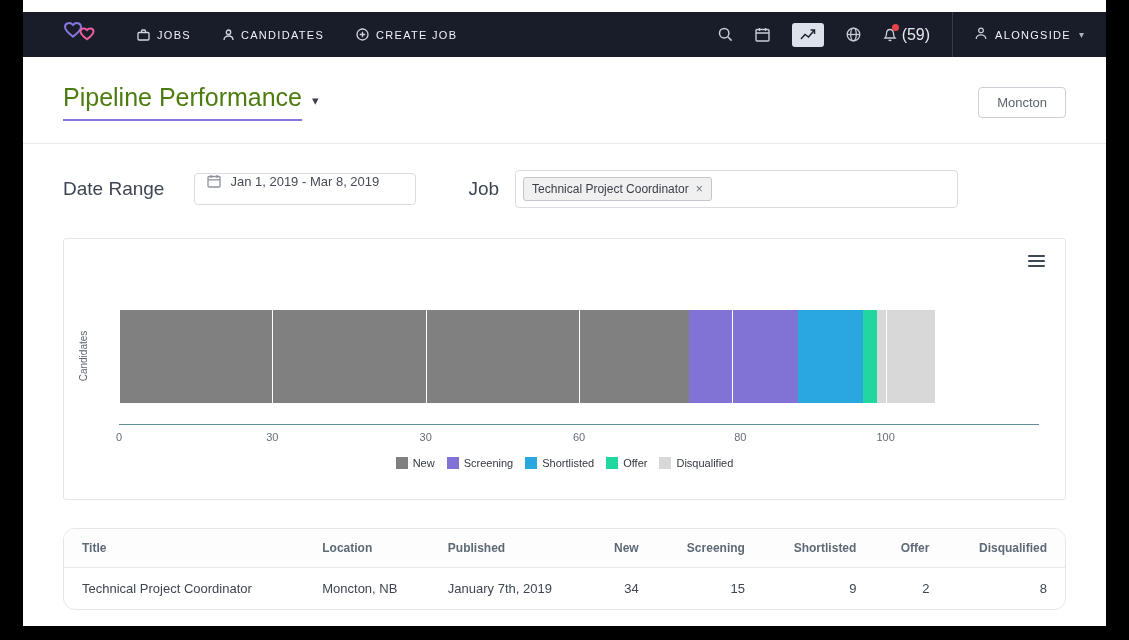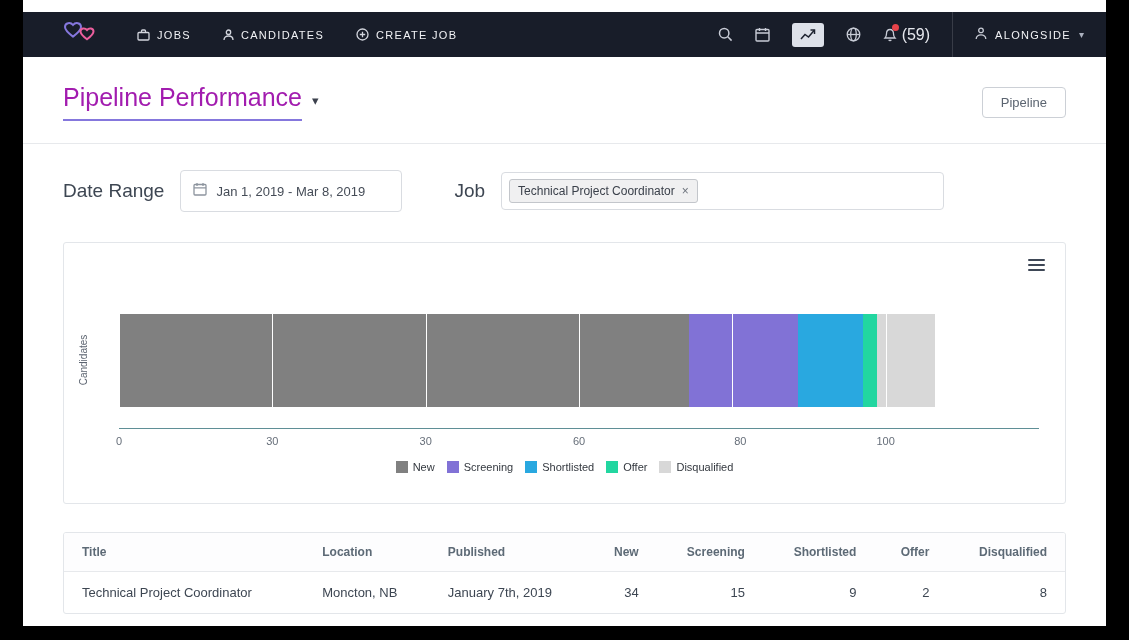--- a/index.html
+++ b/index.html
@@ -54,40 +54,40 @@
   .account-caret { font-size:10px; color:#aab0bd; }
 
   
   .page-header {
     display:flex; align-items:center;
     padding:26px 40px 22px 40px;
     border-bottom:1px solid #e7e9ec;
   }
   .page-title-wrap { display:flex; align-items:flex-start; gap:10px; }
   .page-title {
-    font-size:25px; color:#a21caf; font-weight:400;
+    font-size:25px; color:#4d7c0f; font-weight:400;
     padding-bottom:7px; border-bottom:2px solid #8577dd;
   }
   .title-caret { font-size:13px; color:#3c414d; margin-top:10px; cursor:pointer; }
   .download-btn {
     margin-left:auto; background:#fff; border:1px solid #ccd0d6;
     border-radius:4px; padding:7px 18px; font-size:13px; color:#5b6470;
     cursor:pointer; font-family:inherit;
   }
 
   
   .filters {
     display:flex; align-items:center;
     padding:26px 40px 0 40px;
   }
   .filter-label { font-size:19px; color:#3d4652; margin-right:16px; white-space:nowrap; }
   .date-input {
-    width:222px; height:42px; border:1px solid #d9dce1; border-radius:4px;
-    display:flex; align-items:center; gap:9px; padding:0 12px;
-    background:#fff; cursor:pointer;
+    width:222px; height:32px; border:1px solid #d9dce1; border-radius:4px;
+    display:flex; align-items:flex-start; gap:9px; padding:0 12px;
+    background:#fff; cursor:pointer;margin-left:14px;
   }
   .date-text { font-size:13px; color:#454c57; }
   .job-label { margin-left:52px; }
   .job-input {
     width:443px; height:38px; border:1px solid #d9dce1; border-radius:4px;
     display:flex; align-items:center; padding:0 7px; background:#fff; cursor:text;
   }
   .chip {
     display:flex; align-items:center; gap:7px;
     background:#f0f0f1; border:1px solid #c3c6cb; border-radius:3px;
@@ -134,21 +134,21 @@
   .legend {
     display:flex; justify-content:center; align-items:center; gap:12px; margin-top:10px;
   }
   .legend-item { display:flex; align-items:center; gap:5px; cursor:pointer; }
   .legend-swatch { width:12px; height:12px; }
   .legend-label { font-size:11px; color:#33383f; }
 
   
   .table-card {
     margin:28px 40px 0 40px;
-    border:1px solid #e3e6ea; border-radius:3px; background:#fff; overflow:hidden;
+    border:1px solid #e3e6ea; border-radius:12px; background:#fff; overflow:hidden;
   }
   table { width:100%; border-collapse:collapse; }
   thead th {
     font-size:12px; color:#5d6a76; font-weight:bold; text-align:left;
     padding:12px 18px; background:#fdfdfe; border-bottom:1px solid #e7e9ec;
     white-space:nowrap;
   }
   tbody td {
     font-size:13px; color:#3d4652; padding:13px 18px; white-space:nowrap;
   }
@@ -248,21 +248,21 @@
         <span class="account-caret">▾</span>
       </div>
     </div>
   </div>
 
   <div class="page-header">
     <div class="page-title-wrap">
       <span class="page-title">Pipeline Performance</span>
       <span class="title-caret">▾</span>
     </div>
-    <button class="download-btn">Pipeline</button>
+    <button class="download-btn">Moncton</button>
   </div>
 
   <div class="filters">
     <span class="filter-label">Date Range</span>
     <div class="date-input">
       <span>
         <svg width="14" height="14" viewBox="0 0 14 14" fill="none" stroke="#8d949e" stroke-width="1.3">
           <rect x="1" y="2.5" width="12" height="10.5" rx="1"></rect>
             <path d="M1 5.8 h12 M4 1 v3 M10 1 v3"></path>
         </svg>

